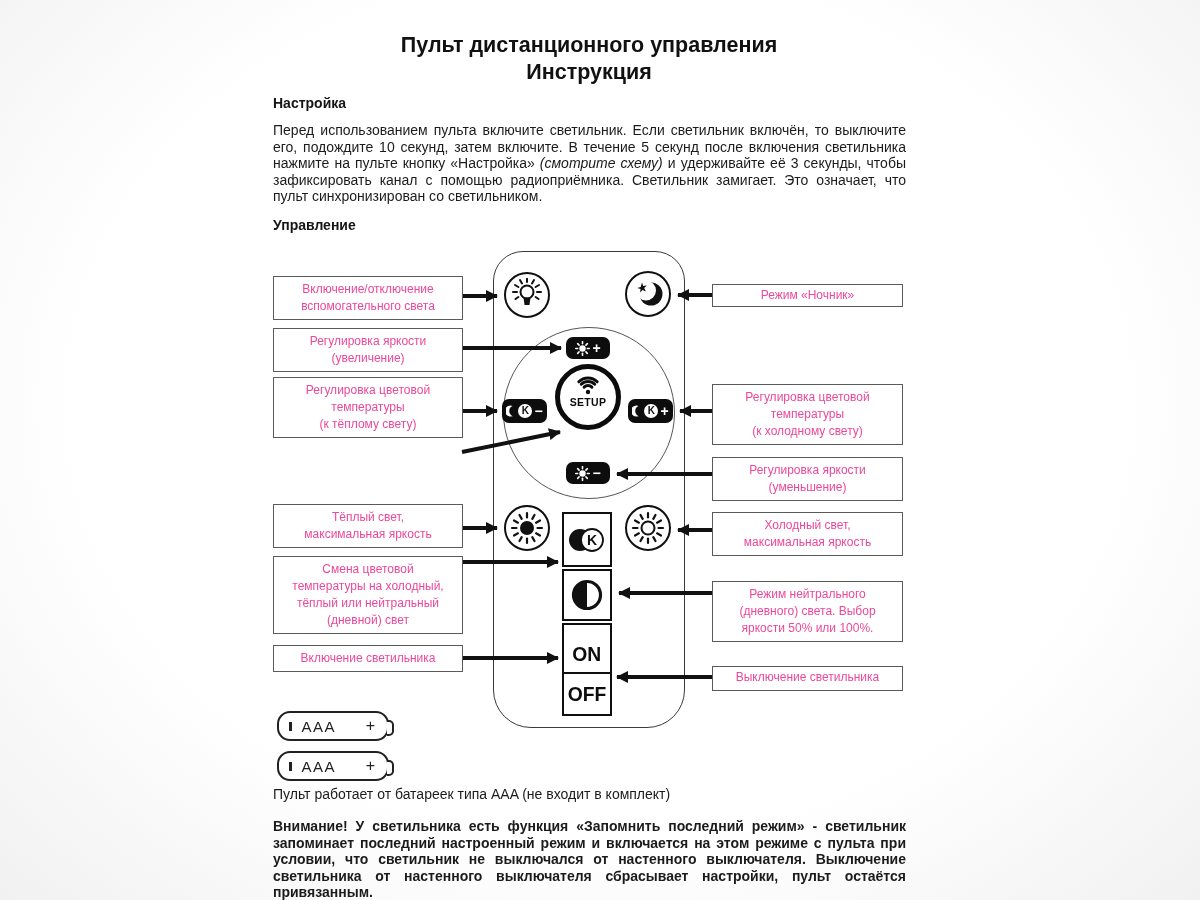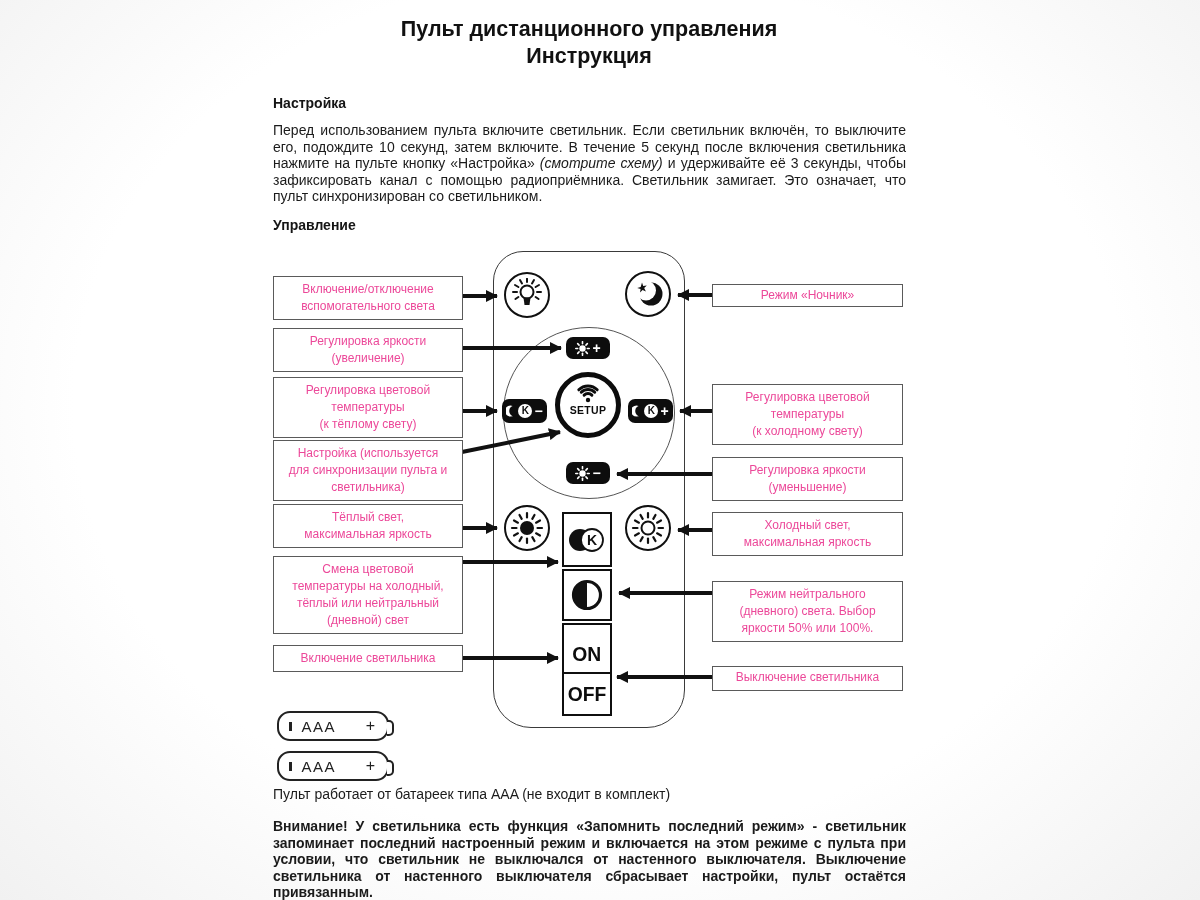--- a/index.html
+++ b/index.html
@@ -4,21 +4,21 @@
 <style>
   html,body{margin:0;padding:0;}
   body{
     width:1200px;height:900px;overflow:hidden;
     font-family:"Liberation Sans","DejaVu Sans",sans-serif;
     color:#1b1b1b;
     background:radial-gradient(ellipse at 50% 45%, #ffffff 62%, #f1f1f1 100%);
   }
   .page{position:relative;width:1200px;height:900px;}
   .content{position:absolute;left:273px;top:0;width:632px;}
-  .title{margin-top:16px;text-align:center;font-weight:bold;font-size:21.5px;line-height:27px;color:#111;}
+  .title{margin-top:32px;text-align:center;font-weight:bold;font-size:21.5px;line-height:27px;color:#111;}
   .h-sec{position:absolute;left:273px;font-weight:bold;font-size:14px;color:#151515;}
   .h-setup{top:95px;}
   .h-control{top:217px;}
   .para{position:absolute;left:273px;width:633px;font-size:14px;line-height:16.5px;text-align:justify;color:#1b1b1b;}
   .p-setup{top:122px;}
   .p-warning{top:818px;font-weight:bold;}
   .note{position:absolute;left:273px;top:786px;font-size:14px;color:#1b1b1b;}
 
   
   .remote{position:absolute;left:493px;top:251px;width:190px;height:475px;
@@ -31,21 +31,21 @@
   .cb-warm{left:504px;top:505px;}
   .cb-cold{left:625px;top:505px;}
   .pill{position:absolute;background:#0d0d0d;border-radius:7px;display:flex;align-items:center;justify-content:center;gap:2px;box-sizing:border-box;}
   .pill .sign{color:#fff;font-weight:bold;font-size:14px;line-height:1;}
   .pl-up{left:566px;top:337px;width:44px;height:22px;}
   .pl-down{left:566px;top:462px;width:44px;height:22px;}
   .pl-left{left:502px;top:399px;width:45px;height:24px;}
   .pl-right{left:628px;top:399px;width:45px;height:24px;}
   .kdot{width:14px;height:14px;border-radius:50%;background:#fff;color:#0d0d0d;font-size:10px;font-weight:bold;
     display:flex;align-items:center;justify-content:center;line-height:1;}
-  .setupbtn{position:absolute;left:555px;top:372px;width:66px;height:66px;border:5px solid #0c0c0c;border-radius:50%;
+  .setupbtn{position:absolute;left:555px;top:364px;width:66px;height:66px;border:5px solid #0c0c0c;border-radius:50%;
     box-sizing:border-box;background:#fff;display:flex;flex-direction:column;align-items:center;justify-content:flex-start;padding-top:6px;}
   .setupbtn .lbl{font-size:10.5px;font-weight:bold;letter-spacing:.3px;color:#0c0c0c;margin-top:1px;}
   .col-btn{position:absolute;left:562px;width:50px;background:#fff;border:2px solid #0f0f0f;box-sizing:border-box;
     display:flex;align-items:center;justify-content:center;}
   .cb1{top:512px;height:55px;}
   .cb2{top:569px;height:52px;}
   .cb3{top:623px;height:62px;}
   .cb4{top:672px;height:44px;}
   .onoff{font-weight:bold;font-size:21px;color:#0d0d0d;transform:scaleX(.92);letter-spacing:0px;}
 
@@ -268,23 +268,20 @@
     <span class="onoff">OFF</span>
   </div>
 
   <div class="callout cl l1">Включение/отключение
 вспомогательного света</div>
   <div class="callout cl l2">Регулировка яркости
 (увеличение)</div>
   <div class="callout cl l3">Регулировка цветовой
 температуры
 (к тёплому свету)</div>
-  <div class="callout cl l4">Настройка (используется
-для синхронизации пульта и
-светильника)</div>
   <div class="callout cl l5">Тёплый свет,
 максимальная яркость</div>
   <div class="callout cl l6">Смена цветовой
 температуры на холодный,
 тёплый или нейтральный
 (дневной) свет</div>
   <div class="callout cl l7">Включение светильника</div>
 
   <div class="callout cr r1">Режим «Ночник»</div>
   <div class="callout cr r2">Регулировка цветовой

